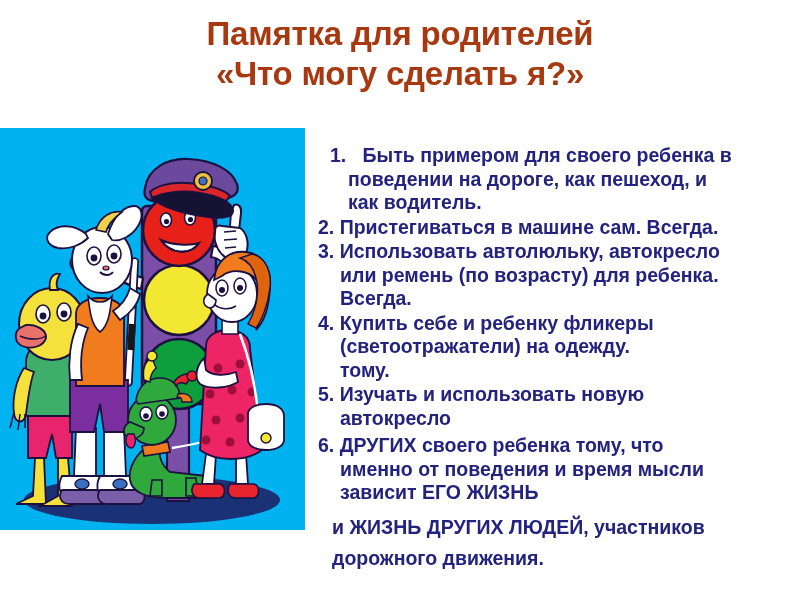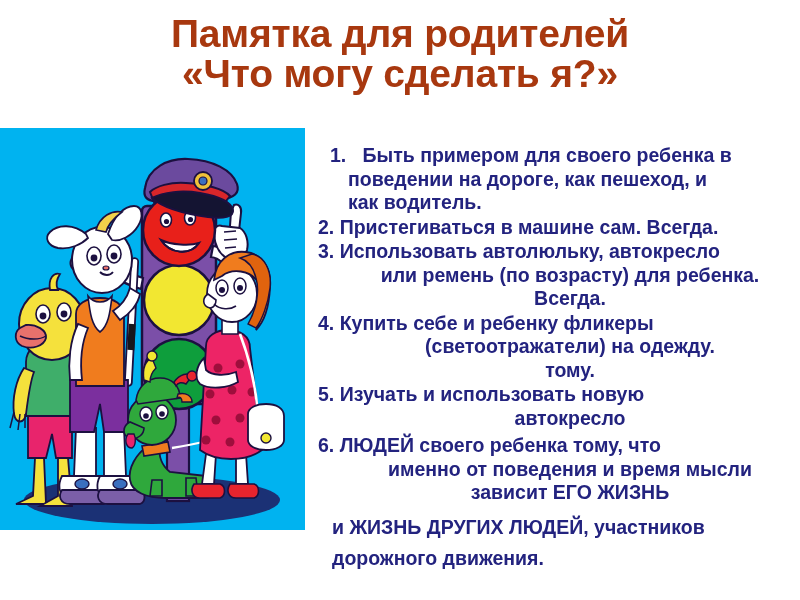--- a/index.html
+++ b/index.html
@@ -23,21 +23,21 @@
 
   
   #title-block {
     position: absolute;
     left: 0;
     top: 14px;
     width: 800px;
     text-align: center;
     color: #A8380F;
     font-weight: bold;
-    font-size: 39px;
+    font-size: 33px;
     line-height: 40px;
     letter-spacing: -0.2px;
   }
   #title-block .tline { display: block; white-space: nowrap; }
 
   
   #illustration {
     position: absolute;
     left: 0px;
     top: 128px;
@@ -59,21 +59,21 @@
     font-size: 19.5px;
     line-height: 23.5px;
   }
   .point {
     display: block;
     margin-bottom: 1px;
     white-space: nowrap;
   }
   .pline { display: block; white-space: nowrap; }
   .pline.i1 { padding-left: 0px; }
-  .pline.i2 { padding-left: 22px; text-align: center; }
+  .pline.i2 { padding-left: 22px; }
   .pline.i3 { padding-left: 30px; }
   .pline.i4 { padding-left: 14px; margin-top: 8px; }
   .p1 .pline.i1 { padding-left: 0px; margin-left: 12px; }
   .gap { height: 3px; display:block; }
 </style>
 </head>
 <body>
 
 <div id="slide">
 
@@ -310,21 +310,21 @@
       <span class="pline i2">тому.</span>
     </div>
 
     <div class="point p5">
       <span class="pline i1"><span>5.</span> <span>Изучать и использовать новую</span></span>
       <span class="pline i2">автокресло</span>
       <span class="gap"></span>
     </div>
 
     <div class="point p6">
-      <span class="pline i1"><span>6.</span> <span>ЛЮДЕЙ своего ребенка тому, что</span></span>
+      <span class="pline i1"><span>6.</span> <span>ДРУГИХ своего ребенка тому, что</span></span>
       <span class="pline i2">именно от поведения и время мысли</span>
       <span class="pline i2">зависит ЕГО ЖИЗНЬ</span>
       <span class="gap"></span>
       <span class="pline i4">и ЖИЗНЬ ДРУГИХ ЛЮДЕЙ, участников</span>
       <span class="pline i4">дорожного движения.</span>
     </div>
 
   </div>
 
 </div>

